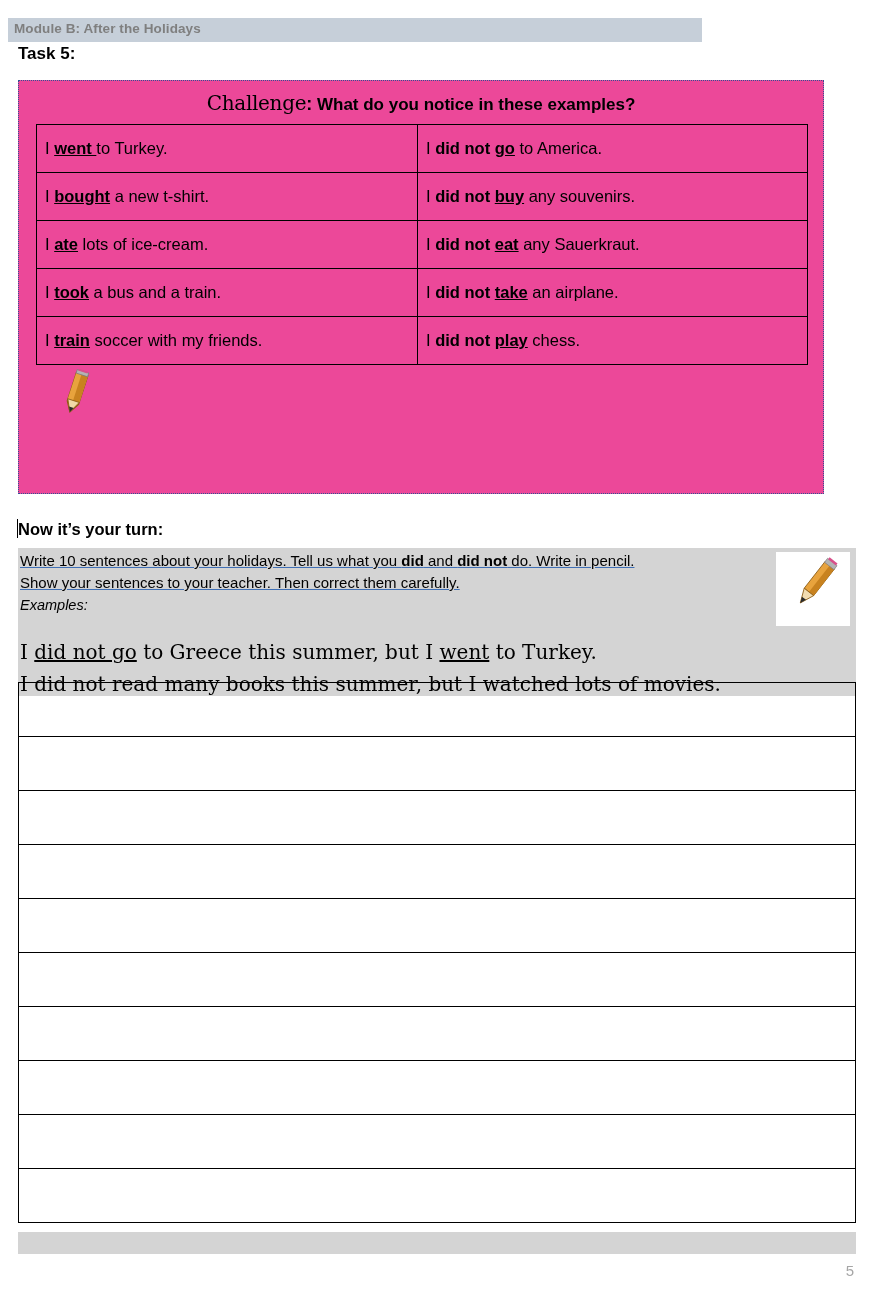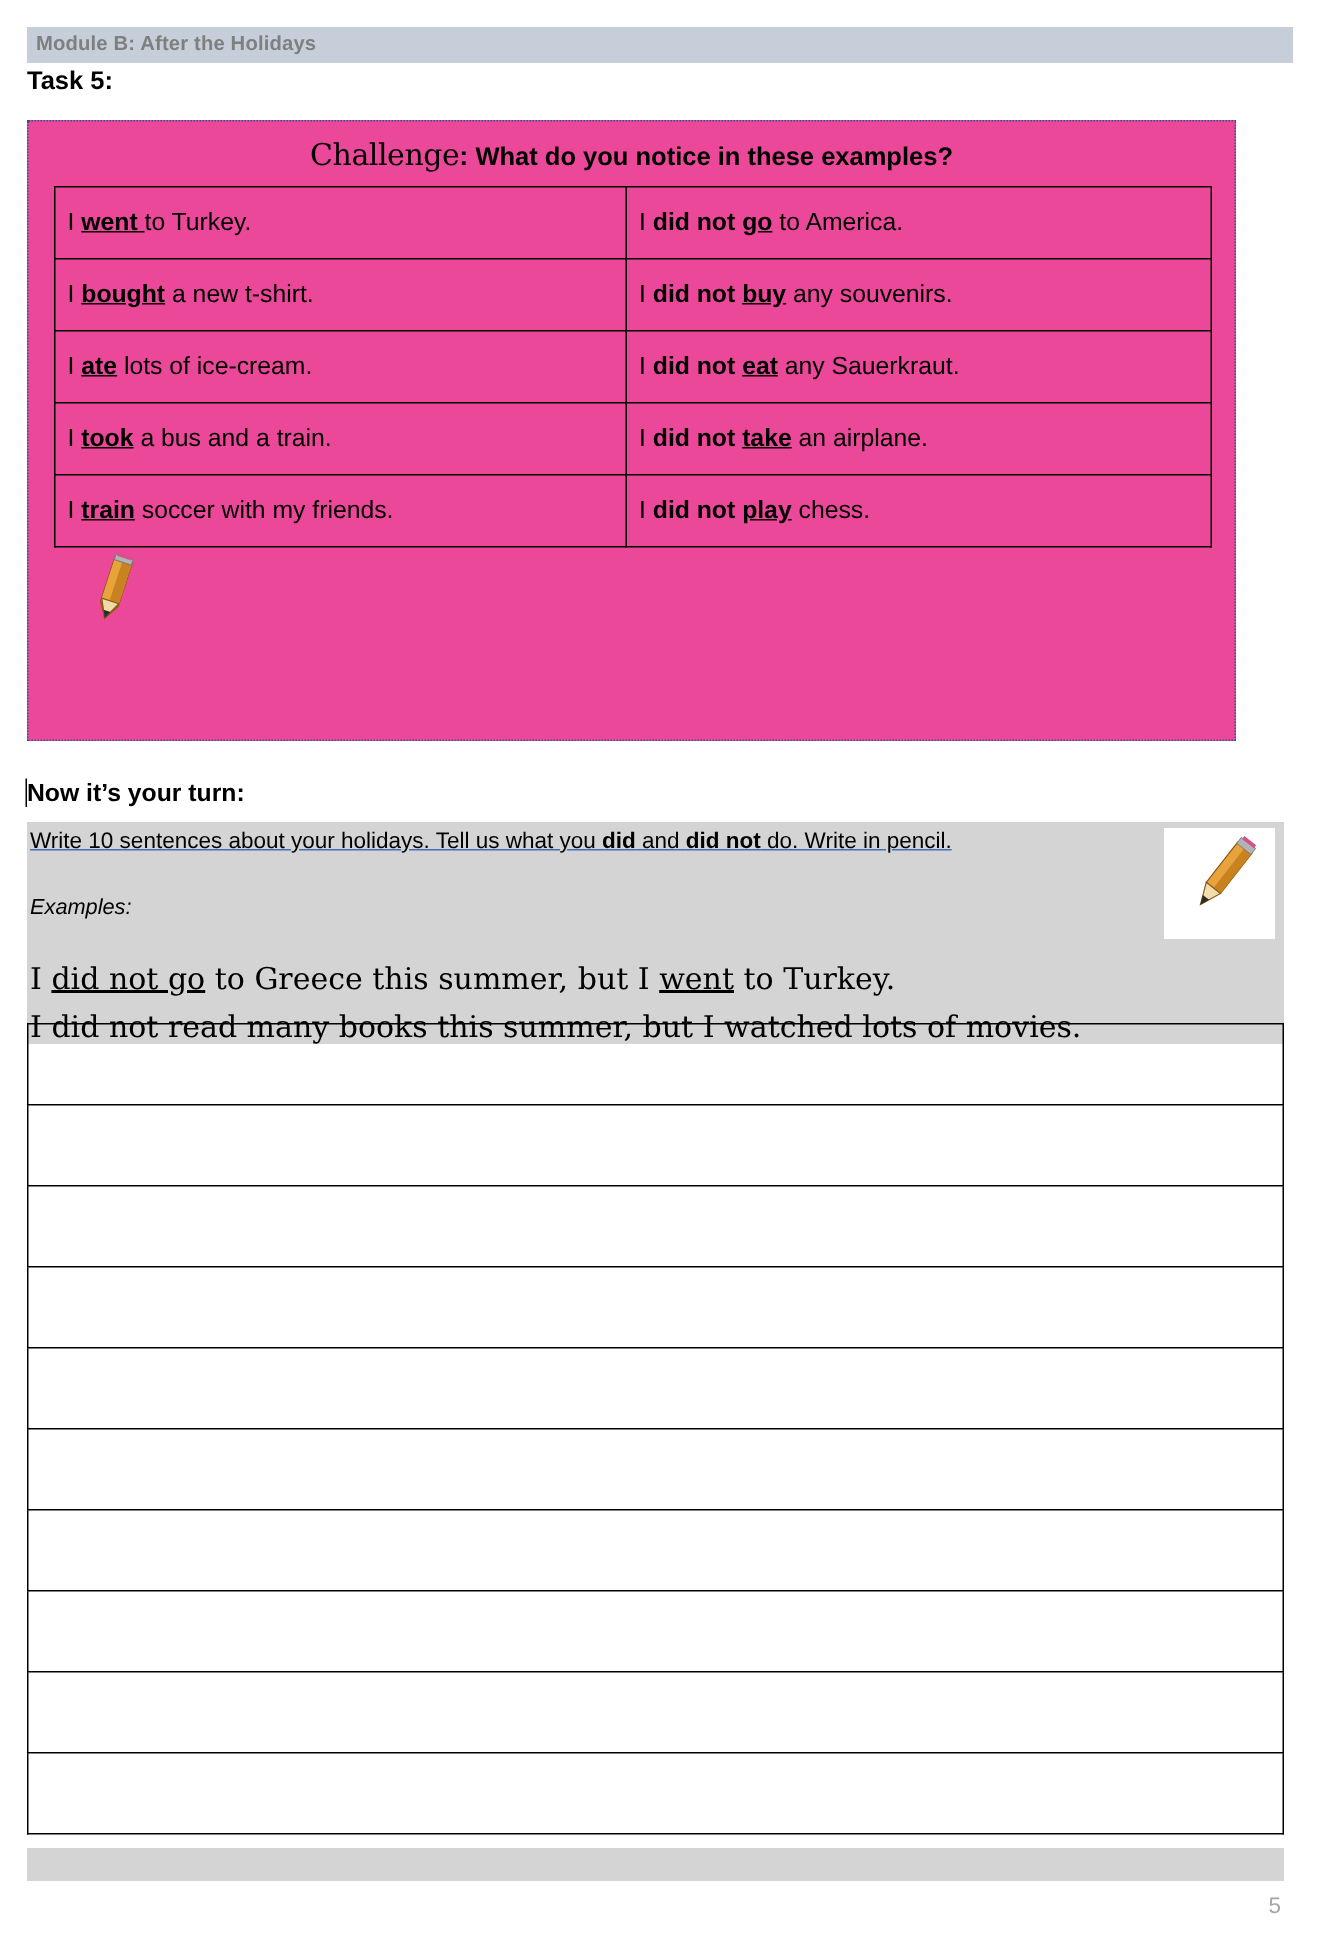--- a/index.html
+++ b/index.html
@@ -12,23 +12,23 @@
     height: 1293px;
     position: relative;
     font-family: "Liberation Sans", sans-serif;
     color: #000000;
     overflow: hidden;
   }
 
   
   .header-band {
     position: absolute;
-    left: 18px;
+    left: 8px;
     top: 18px;
-    width: 844px;
+    width: 694px;
     height: 24px;
     background: #c6cfd9;
   }
   .header-band .header-text {
     position: absolute;
     left: 6px;
     top: 3px;
     font-size: 13.5px;
     font-weight: bold;
     color: #7f7f7f;
@@ -290,20 +290,21 @@
   </div>
 </div>
 
 <div class="cursor-bar"></div>
 <div class="your-turn">Now it’s your turn:</div>
 
 <div class="instruction-block">
   <div class="instr-line instr-line1">
     <span>Write 10 sentences about your holidays. Tell us what you </span><span class="nb">did</span><span> and </span><span class="nb">did not</span><span> do. Write in pencil.</span>
   </div>
+  <div class="instr-line instr-line2">Show your sentences to your teacher. Then correct them carefully.</div>
 
   <div class="examples-label">Examples:</div>
 
   <div class="ex-sentence ex1">
     <span>I </span><u>did not go</u><span> to Greece this summer, but I </span><u>went</u><span> to Turkey.</span>
   </div>
   <div class="ex-sentence ex2">I did not read many books this summer, but I watched lots of movies.</div>
 
   <div class="pencil-box">
     <svg width="70" height="70" viewBox="0 0 70 70" xmlns="http://www.w3.org/2000/svg">

